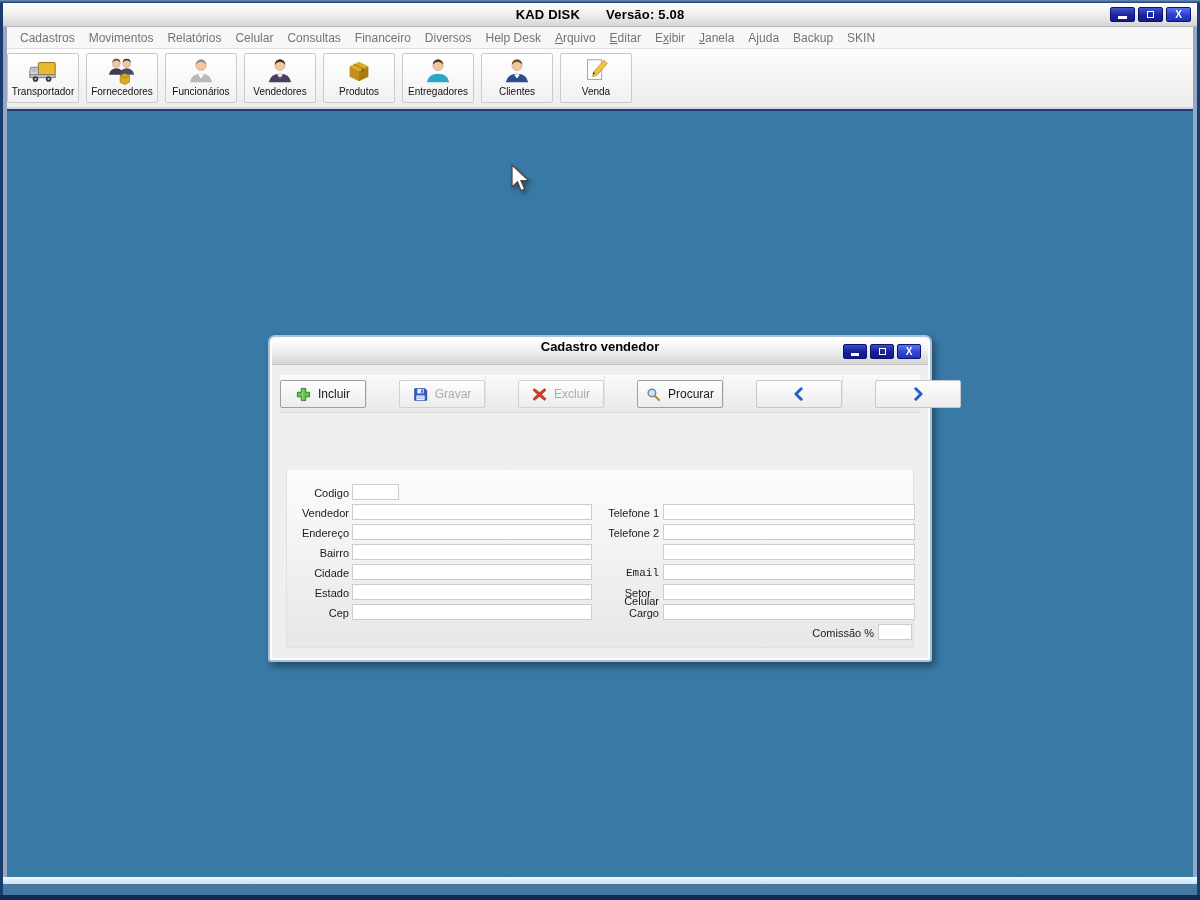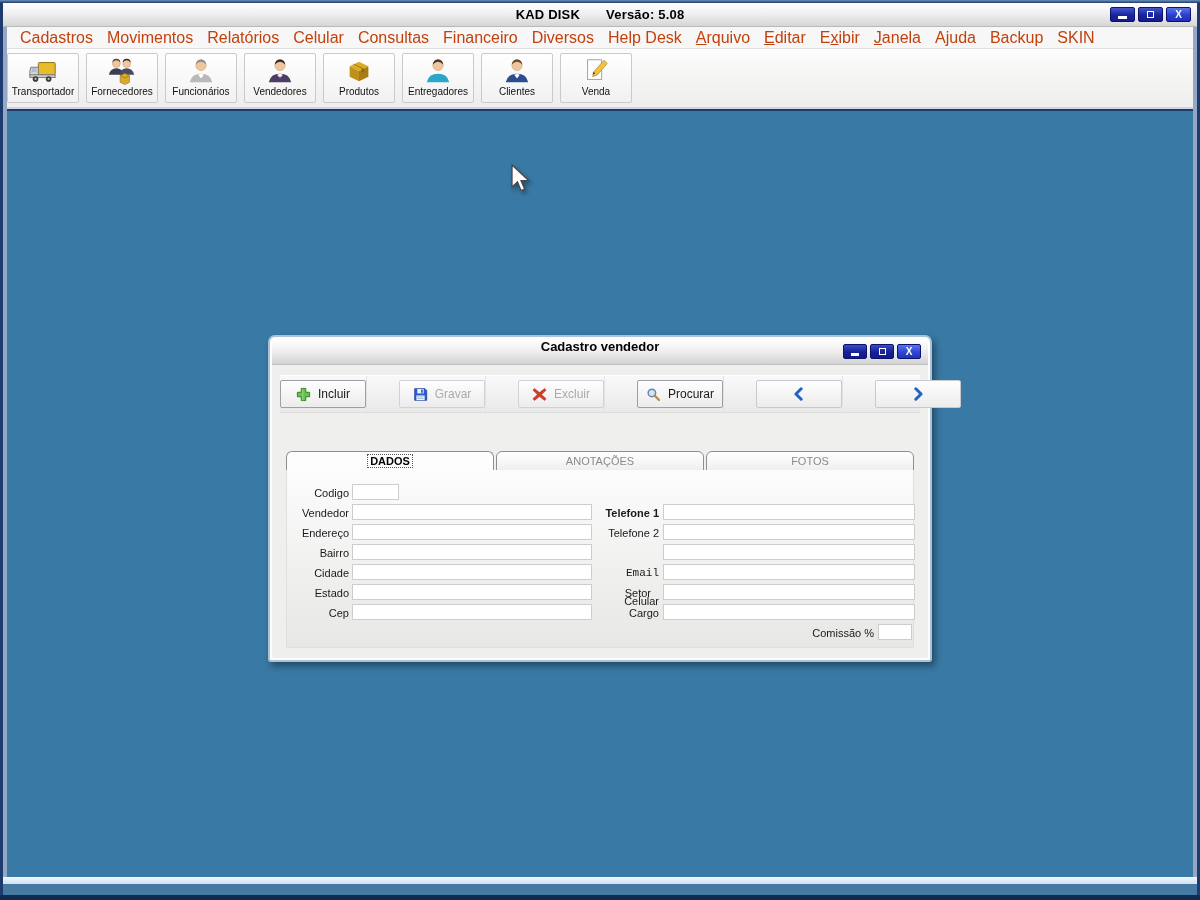--- a/index.html
+++ b/index.html
@@ -26,21 +26,21 @@
   .winbtn { width:25px; height:15px; border:1px solid #0a1470; border-radius:2px;
             background:linear-gradient(#4155c9,#1a23a0 55%,#141b86);
             color:#fff; font-size:10px; font-weight:bold; line-height:13px; text-align:center; cursor:default; }
   .winbtn.close { background:linear-gradient(#5a74e8,#2b3fd0 55%,#1f30b4); }
   .winbtn .maxsq { display:inline-block; width:7px; height:7px; border:1.5px solid #fff; margin-top:3px; }
   .winbtn .minbar { display:inline-block; width:9px; height:2.5px; background:#fff; margin-top:8px; }
 
   
   .menubar { position:absolute; left:7px; right:7px; top:27px; height:22px; background:#f7f7f7;
              border-bottom:1px solid #e0e0e0; display:flex; align-items:center; padding-left:6px; }
-  .menu-item { font-size:16px; color:#c2410c; padding:2px 7px; white-space:nowrap; cursor:default; }
+  .menu-item { font-size:12px; color:#737373; padding:2px 7px; white-space:nowrap; cursor:default; }
   .menu-item u { text-decoration:underline; }
 
   
   .toolbar { position:absolute; left:7px; right:7px; top:49px; height:60px;
              background:linear-gradient(#fdfdfd,#ededeb); border-bottom:2px solid #d6d2e4;
              display:flex; align-items:center; padding-left:0; gap:7px; }
   .tool-btn { width:72px; height:50px; background:linear-gradient(#ffffff,#f1f1f1);
               border:1px solid #c9c9cf; border-radius:2px; display:flex; flex-direction:column;
               align-items:center; justify-content:flex-start; padding-top:2px; cursor:default; }
   .tool-btn .ticon { width:30px; height:30px; }
@@ -298,31 +298,20 @@
       </div>
       <div class="btn-cell">
         <div class="arrow-btn">
           <svg viewBox="0 0 16 16">
             <path d="M5.5 2 L11.5 8 l-6 6" stroke="#1f62c4" stroke-width="3.4" fill="none" stroke-linecap="round" stroke-linejoin="round"></path>
           </svg>
         </div>
       </div>
     </div>
 
-    <div class="tabs">
-      <div class="tab active">
-        <span class="tab-label">DADOS</span>
-      </div>
-      <div class="tab">
-        <span class="tab-label">ANOTAÇÕES</span>
-      </div>
-      <div class="tab">
-        <span class="tab-label">FOTOS</span>
-      </div>
-    </div>
 
     <div class="tab-content"></div>
 
     <span class="f-label" style="left:10px; top:122px; width:67px;">Codigo</span>
     <input class="f-input" style="left: 80px; top: 119px; width: 47px;" value="">
 
     <span class="f-label" style="left:10px; top:142px; width:67px;">Vendedor</span>
     <input class="f-input" style="left: 80px; top: 139px; width: 240px;" value="">
 
     <span class="f-label" style="left:10px; top:162px; width:67px;">Endereço</span>
@@ -333,21 +322,21 @@
 
     <span class="f-label" style="left:10px; top:202px; width:67px;">Cidade</span>
     <input class="f-input" style="left: 80px; top: 199px; width: 240px;" value="">
 
     <span class="f-label" style="left:10px; top:222px; width:67px;">Estado</span>
     <input class="f-input" style="left: 80px; top: 219px; width: 240px;" value="">
 
     <span class="f-label" style="left:10px; top:242px; width:67px;">Cep</span>
     <input class="f-input" style="left: 80px; top: 239px; width: 240px;" value="">
 
-    <span class="f-label" style="left:324px; top:142px; width:63px;font-weight:bold;">Telefone 1</span>
+    <span class="f-label" style="left:324px; top:142px; width:63px;">Telefone 1</span>
     <input class="f-input" style="left: 391px; top: 139px; width: 252px;" value="">
 
     <span class="f-label" style="left:324px; top:162px; width:63px;">Telefone 2</span>
     <input class="f-input" style="left: 391px; top: 159px; width: 252px;" value="">
 
     <span class="f-label" style="left:324px; top:182px; width:63px;margin-top:48px;">Celular</span>
     <input class="f-input" style="left: 391px; top: 179px; width: 252px;" value="">
 
     <span class="f-label" style="left:324px; top:202px; width:63px;font-family:Liberation Mono, monospace;">Email</span>
     <input class="f-input" style="left: 391px; top: 199px; width: 252px;" value="">

